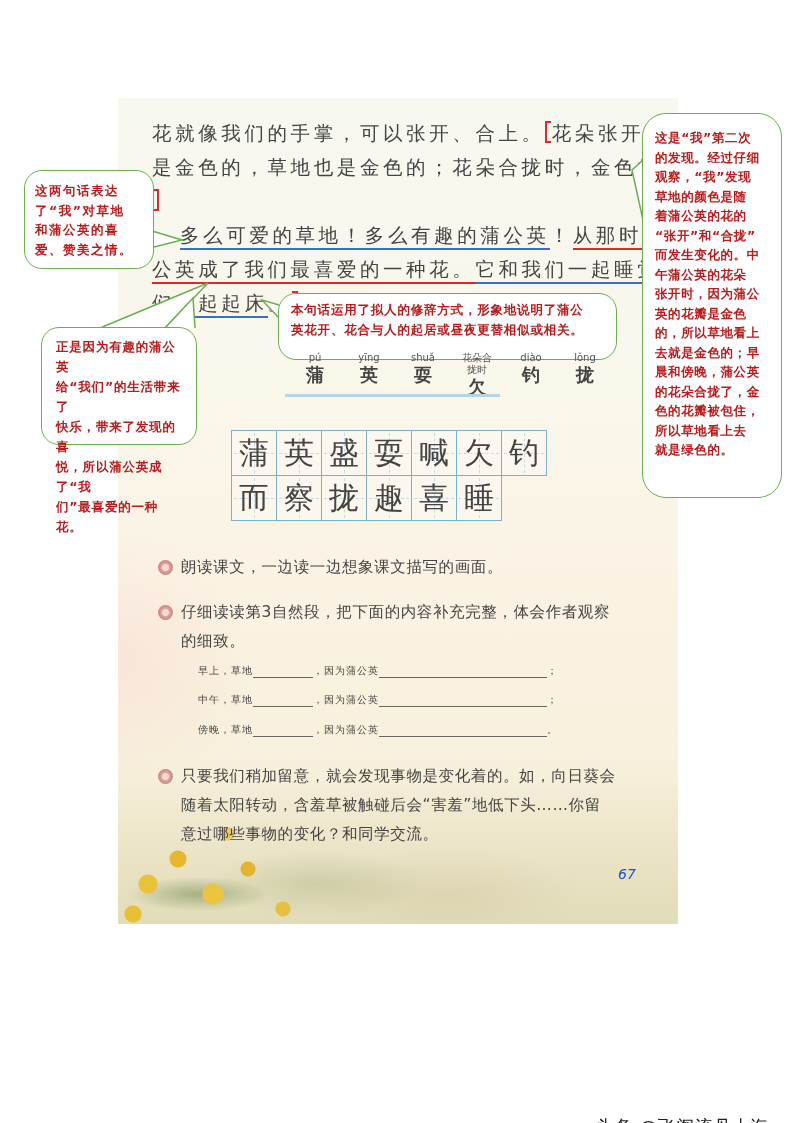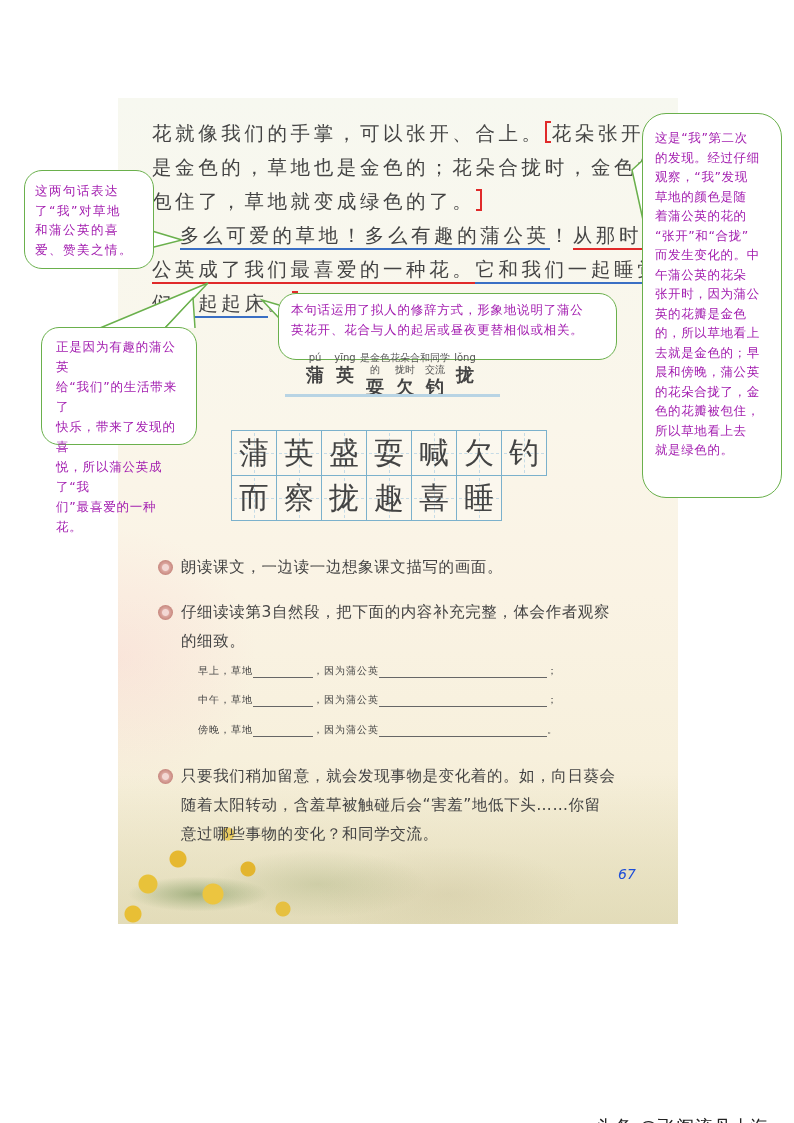--- a/index.html
+++ b/index.html
@@ -30,30 +30,30 @@
       radial-gradient(ellipse at 330px 120px, rgba(190,180,140,0.25), transparent 130px),
       linear-gradient(180deg, rgba(240,235,210,0) 0%, rgba(215,210,170,0.5) 100%);
   }
 
   .para { position:absolute; left:152px; font-size:19.5px; letter-spacing:3.6px; line-height:33px; color:#444; white-space:nowrap; }
   .u-blue { border-bottom:2.5px solid #3a6fc4; padding-bottom:1px; }
   .u-red { border-bottom:2.5px solid #e02a2a; padding-bottom:1px; }
   .bracket-l { display:inline-block; width:6px; height:22px; border:2.5px solid #e02a2a; border-right:none; vertical-align:-3px; margin-right:1px; }
   .bracket-r { display:inline-block; width:6px; height:22px; border:2.5px solid #e02a2a; border-left:none; vertical-align:-3px; margin-left:1px; }
 
-  .bubble { position:absolute; background:#fff; border:1.5px solid #6ab04c; border-radius:18px; font-family:"DejaVu Sans","Liberation Sans",sans-serif; color:#a21caf; font-size:12.5px; line-height:19.5px; }
+  .bubble { position:absolute; background:#fff; border:1.5px solid #6ab04c; border-radius:18px; font-family:"DejaVu Sans","Liberation Sans",sans-serif; color:#b91c1c; font-size:12.5px; line-height:19.5px;font-weight:bold; }
   .bubble-text { white-space:pre-line; }
   .b1 { left:24px; top:170px; width:130px; height:99px; padding:10px 10px; letter-spacing:1.5px; }
   .b2 { left:642px; top:113px; width:140px; height:385px; padding:14px 12px; letter-spacing:0.6px; border-radius:24px; }
   .b3 { left:41px; top:327px; width:156px; height:118px; padding:9px 14px; font-size:12.5px; letter-spacing:0.8px; line-height:20px; }
   .b4 { left:278px; top:293px; width:339px; height:67px; padding:6px 12px; font-size:12.5px; letter-spacing:0.8px; line-height:20px; }
 
   .tails { position:absolute; left:0; top:0; width:794px; height:1123px; pointer-events:none; }
 
-  .pinyin-row { position:absolute; left:300px; top:352px; display:flex; }
+  .pinyin-row { position:absolute; left:300px; top:352px; display:flex;gap:24px; }
   .py { width:30px; text-align:center; }
   .py-top { font-family:"DejaVu Sans","Liberation Sans",sans-serif; font-size:10px; color:#555; line-height:12px; }
   .py-ch { font-size:18px; color:#444; line-height:22px; font-weight:bold; }
   .py-line { position:absolute; left:285px; top:394px; width:215px; height:3px; background:#b8d4e4; }
 
   .grid { position:absolute; left:231px; top:430px; }
   .grid-row { display:flex; }
   .cell { position:relative; width:46px; height:46px; border:1px solid #7bb1cc; margin-right:-1px; margin-bottom:-1px; display:flex; align-items:center; justify-content:center; font-size:30px; color:#444; background:rgba(255,255,255,0.25); }
   .cell::before { content:""; position:absolute; left:50%; top:2px; bottom:2px; border-left:1px dashed #c5dbe6; }
   .cell::after { content:""; position:absolute; top:50%; left:2px; right:2px; border-top:1px dashed #c5dbe6; }
@@ -79,21 +79,21 @@
   <div class="flowers"></div>
 </div>
 
 <div class="para" style="top:117px;">
   <span>花就像我们的手掌，可以张开、合上。</span><span class="bracket-l"></span><span>花朵张开时，花瓣</span>
 </div>
 <div class="para" style="top:151px;">
   <span>是金色的，草地也是金色的；花朵合拢时，金色的花瓣被</span>
 </div>
 <div class="para" style="top:185px;">
-  <span>包住了，草地就变成绿色的了。</span><span class="bracket-r"></span>
+  <span class="bracket-r"></span>
 </div>
 <div class="para" style="top:219px; left:180px;">
   <span class="u-blue">多么可爱的草地！多么有趣的蒲公英</span><span>！</span><span class="u-red">从那时起，蒲</span>
 </div>
 <div class="para" style="top:253px;">
   <span class="u-red">公英成了我们最喜爱的一种花。</span><span class="u-blue">它和我们一起睡觉，和我</span>
 </div>
 <div class="para" style="top:287px;">
   <span class="u-blue">们一起起床</span><span>。</span><span class="bracket-r"></span>
 </div>
@@ -150,29 +150,29 @@
 <div class="pinyin-row">
   <div class="py">
       <div class="py-top">pú</div>
       <div class="py-ch">蒲</div>
     </div>
   <div class="py">
       <div class="py-top">yīng</div>
       <div class="py-ch">英</div>
     </div>
   <div class="py">
-      <div class="py-top">是金色的</div>
+      <div class="py-top">shuǎ</div>
       <div class="py-ch">耍</div>
     </div>
   <div class="py">
       <div class="py-top">花朵合拢时</div>
       <div class="py-ch">欠</div>
     </div>
   <div class="py">
-      <div class="py-top">和同学交流</div>
+      <div class="py-top">diào</div>
       <div class="py-ch">钓</div>
     </div>
   <div class="py">
       <div class="py-top">lǒng</div>
       <div class="py-ch">拢</div>
     </div>
 </div>
 <div class="py-line"></div>
 
 <div class="grid">

